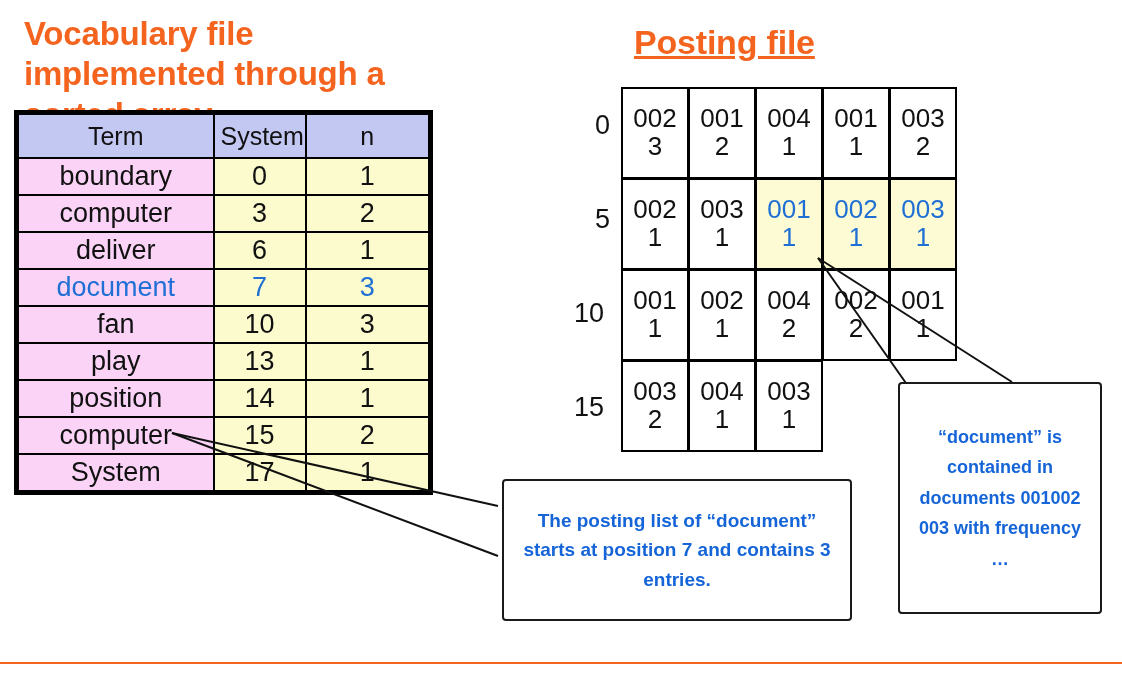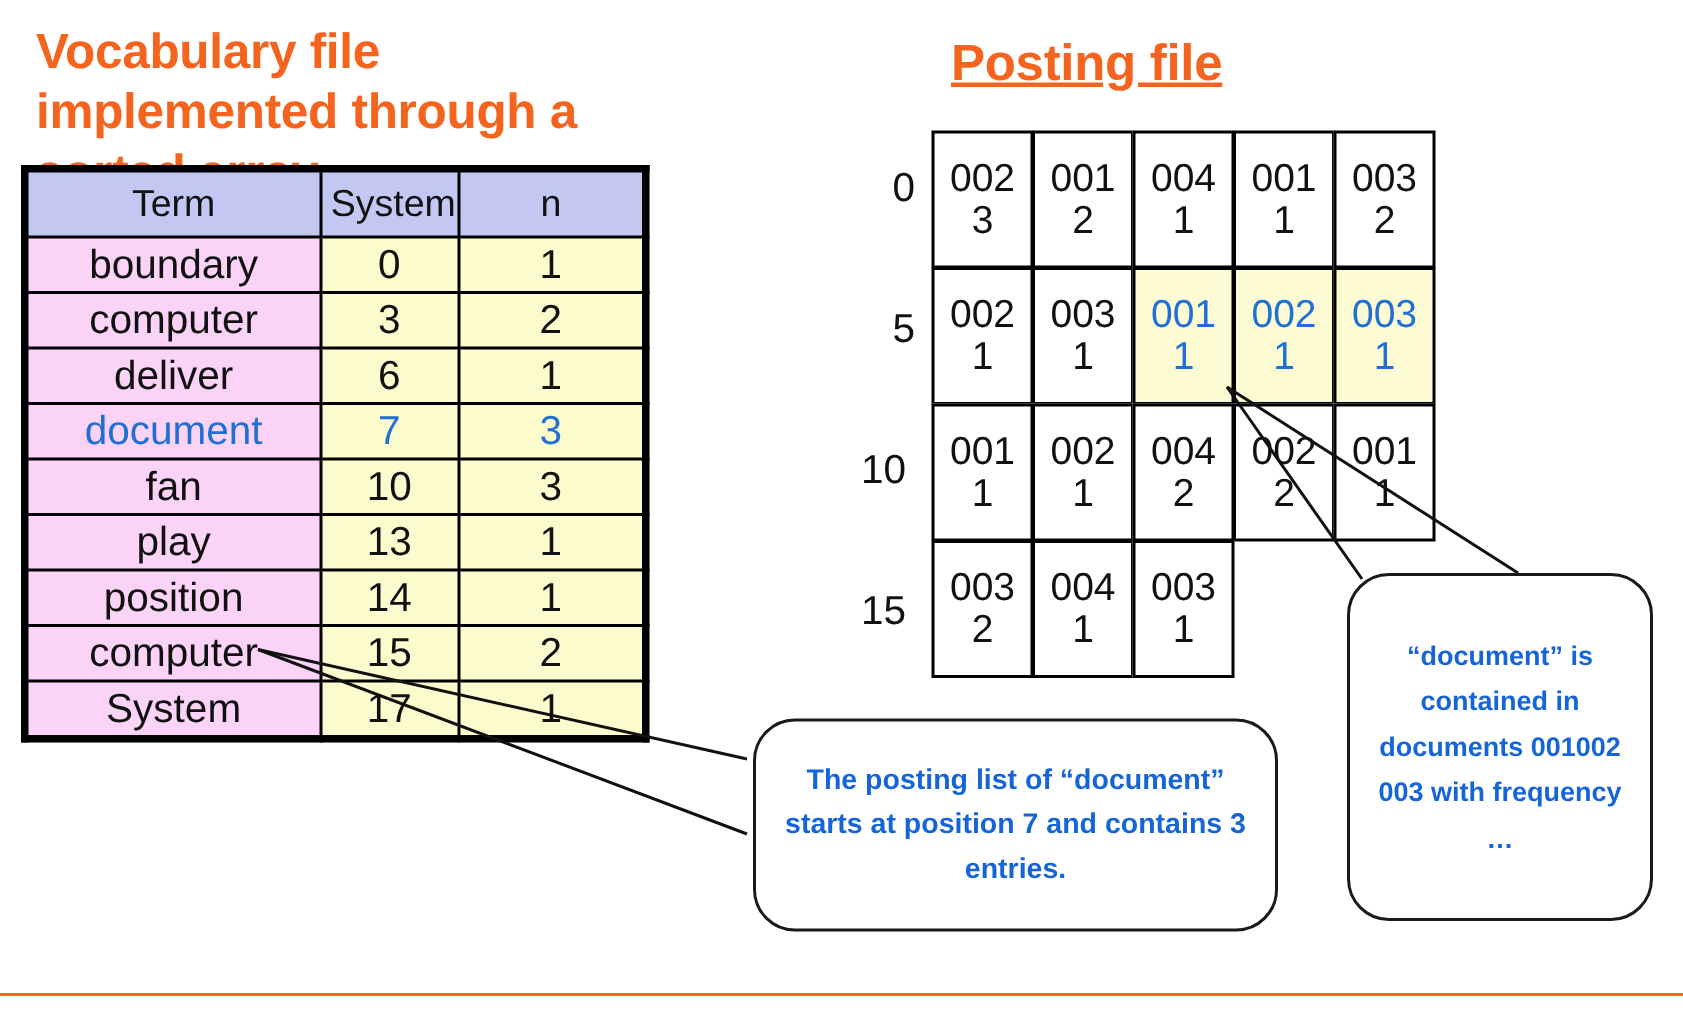--- a/index.html
+++ b/index.html
@@ -65,21 +65,21 @@
   }
   #posting-label-0{left:566px;top:110px;}
   #posting-label-5{left:566px;top:204px;}
   #posting-label-10{left:560px;top:298px;}
   #posting-label-15{left:560px;top:392px;}
 
   
   .callout{
     position:absolute;
     border:2.5px solid #1a1a1a;
-    border-radius:28px;
+    border-radius:4px;
     background:#fff;
     color:#1565d8;
     font-weight:bold;
     font-size:19px;
     line-height:1.55;
     text-align:center;
     display:flex;align-items:center;justify-content:center;
     font-family:"Liberation Sans", sans-serif;
     padding:6px 14px;
     box-sizing:border-box;

